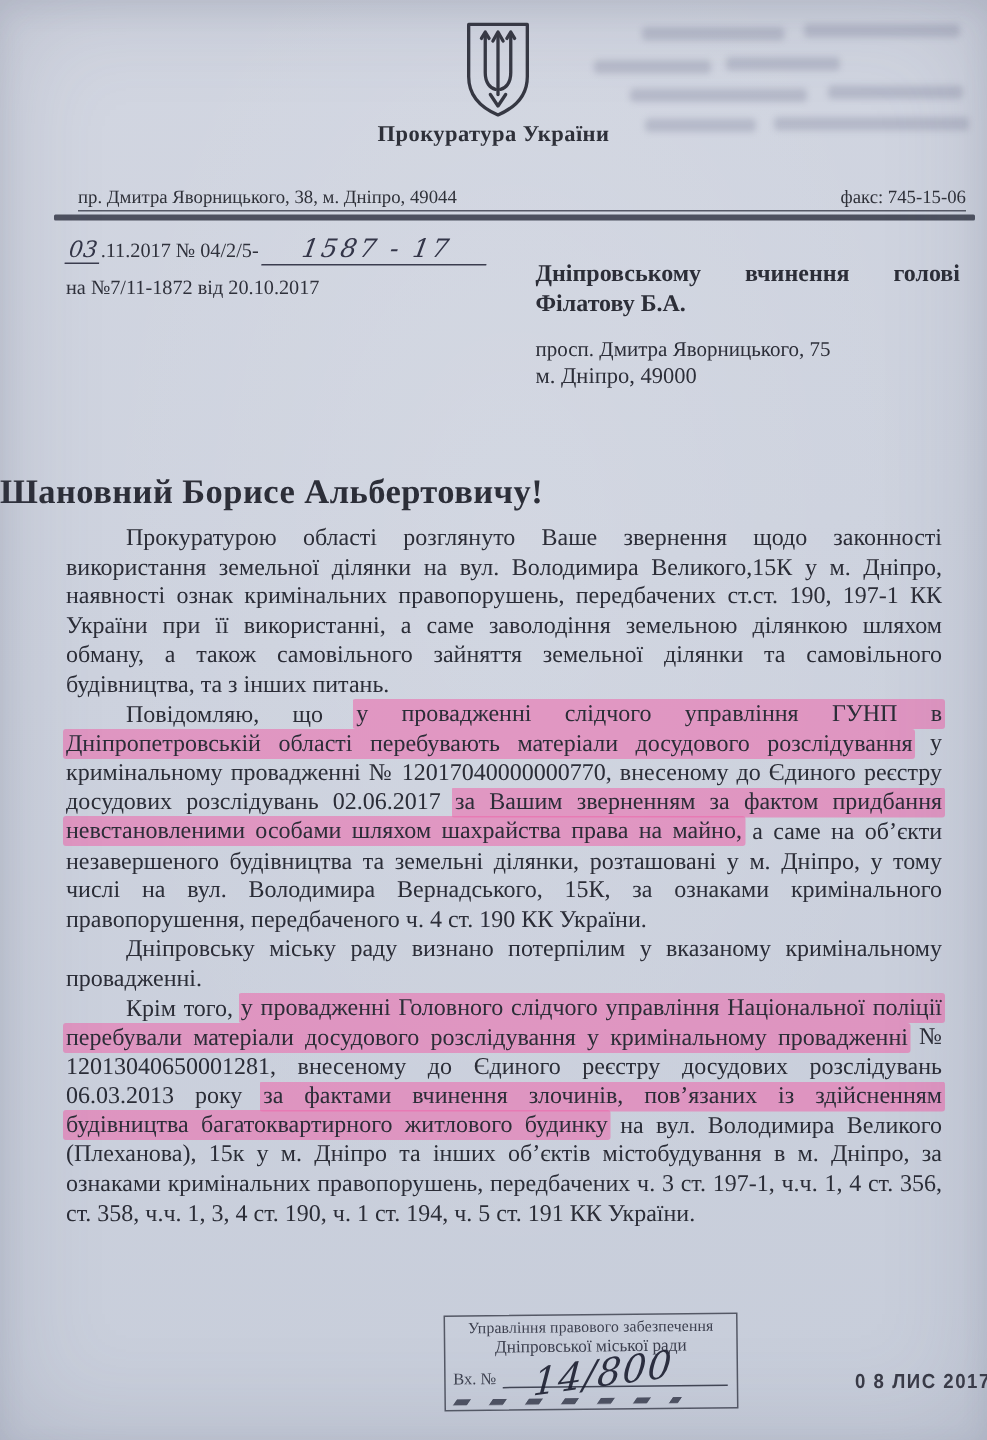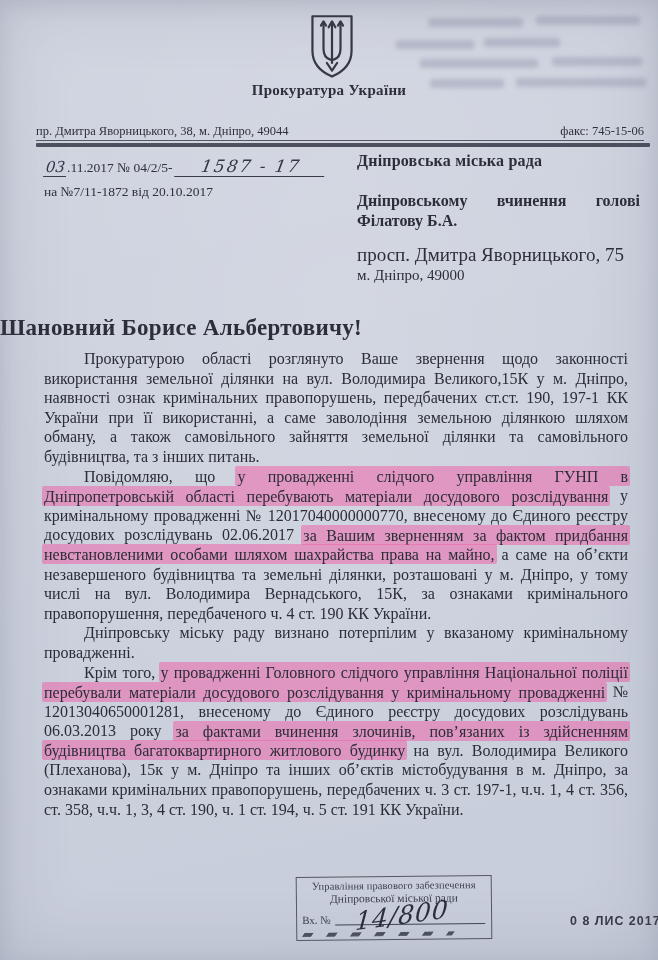--- a/index.html
+++ b/index.html
@@ -32,21 +32,21 @@
 
   
   .emblem{position:absolute;left:303px;top:12px;width:58px;height:68px;}
   .emblem svg{width:100%;height:100%;}
 
   
   .org-parent{position:absolute;left:0;right:0;top:82px;text-align:center;
     font-size:15px;font-weight:bold;letter-spacing:.3px;color:#2e3039;}
   .org-title{position:absolute;left:0;right:0;top:100px;text-align:center;
     font-size:21.5px;letter-spacing:.4px;color:#26272f;white-space:nowrap;}
-  .addr-row{position:absolute;left:36px;right:14px;top:124px;
+  .addr-row{position:absolute;left:52px;right:14px;top:124px;
     display:flex;justify-content:space-between;align-items:flex-end;
     font-size:12.5px;color:#2f3139;
     border-bottom:1.5px solid rgba(64,66,80,.85);padding-bottom:1px;}
   .thick-rule{position:absolute;left:36px;right:8px;top:143px;height:3.5px;
     background:rgba(58,61,76,.88);border-radius:1px;}
 
   
   .ref{position:absolute;left:44px;top:156px;font-size:13.5px;color:#2f313b;}
   .ref-row1{display:flex;align-items:baseline;}
   .hw{font-family:"DejaVu Serif", serif;font-style:italic;color:#333548;}
@@ -54,21 +54,21 @@
   .ref-printed{margin-right:4px;}
   .hw-num{font-size:17px;min-width:150px;text-align:center;
     border-bottom:1.2px solid #3a3c4e;letter-spacing:2px;transform:skewX(-10deg);}
   .ref-row2{margin-top:7px;}
 
   
   .recipient{position:absolute;left:357px;top:152px;width:283px;font-size:16px;}
   .rec-org{font-weight:bold;letter-spacing:.2px;}
   .rec-addressee1{font-weight:bold;margin-top:22px;text-align:justify;text-align-last:justify;}
   .rec-addressee2{font-weight:bold;margin-top:2px;}
-  .rec-street{margin-top:14px;font-size:19px;}
+  .rec-street{margin-top:14px;font-size:14px;}
   .rec-city{margin-top:1px;font-size:15px;}
 
   
   .salutation{position:absolute;left:0;right:0;top:315px;
     font-weight:bold;font-size:23px;letter-spacing:.3px;}
 
   
   .body{position:absolute;left:44px;top:349px;width:584px;
     font-size:16px;line-height:19.6px;text-align:justify;color:#2b2d37;}
   .body p{margin:0;text-indent:40px;}
@@ -133,21 +133,20 @@
   <div class="ref">
     <div class="ref-row1">
       <span class="hw hw-day">03</span>
         <span class="ref-printed">.11.2017 № 04/2/5-</span>
         <span class="hw hw-num">1587 - 17</span>
     </div>
     <div class="ref-row2">на №7/11-1872 від 20.10.2017</div>
   </div>
 
   <div class="recipient">
-    <div class="rec-org">Дніпровська міська рада</div>
     <div class="rec-addressee1">Дніпровському вчинення голові</div>
     <div class="rec-addressee2">Філатову Б.А.</div>
     <div class="rec-street">просп. Дмитра Яворницького, 75</div>
     <div class="rec-city">м. Дніпро, 49000</div>
   </div>
 
   <div class="salutation">Шановний Борисе Альбертовичу!</div>
 
   <div class="body">
       <p><span>Прокуратурою області розглянуто Ваше звернення щодо законності використання земельної ділянки на вул. Володимира Великого,15К у м. Дніпро, наявності ознак кримінальних правопорушень, передбачених ст.ст. 190, 197-1 КК України при її використанні, а саме заволодіння земельною ділянкою шляхом обману, а також самовільного зайняття земельної ділянки та самовільного будівництва, та з інших питань.</span></p>

